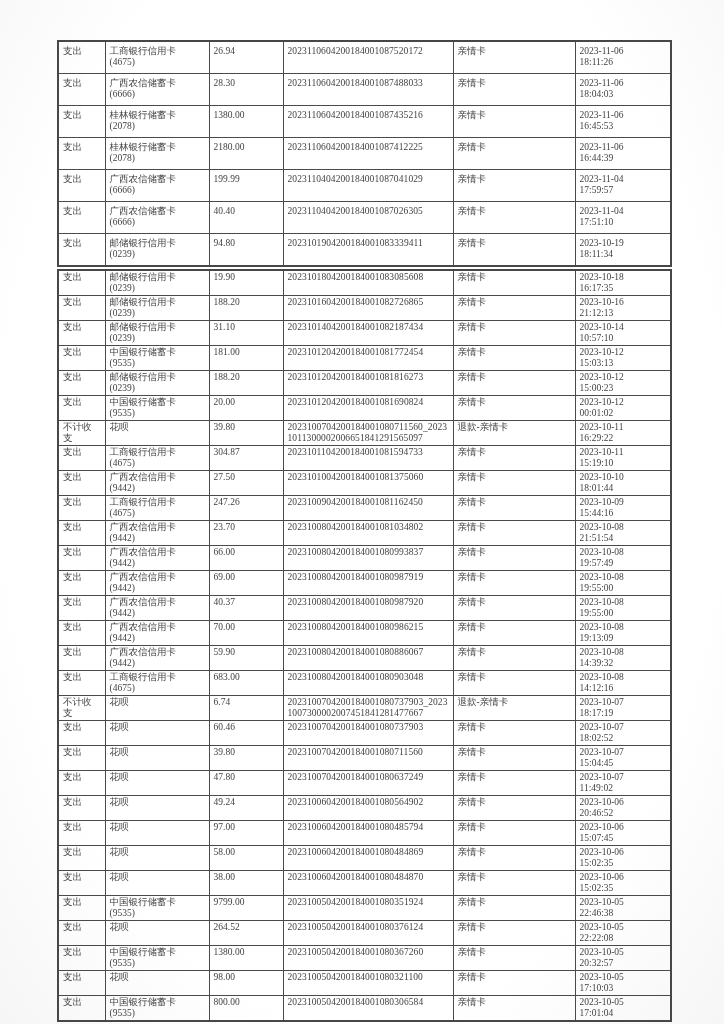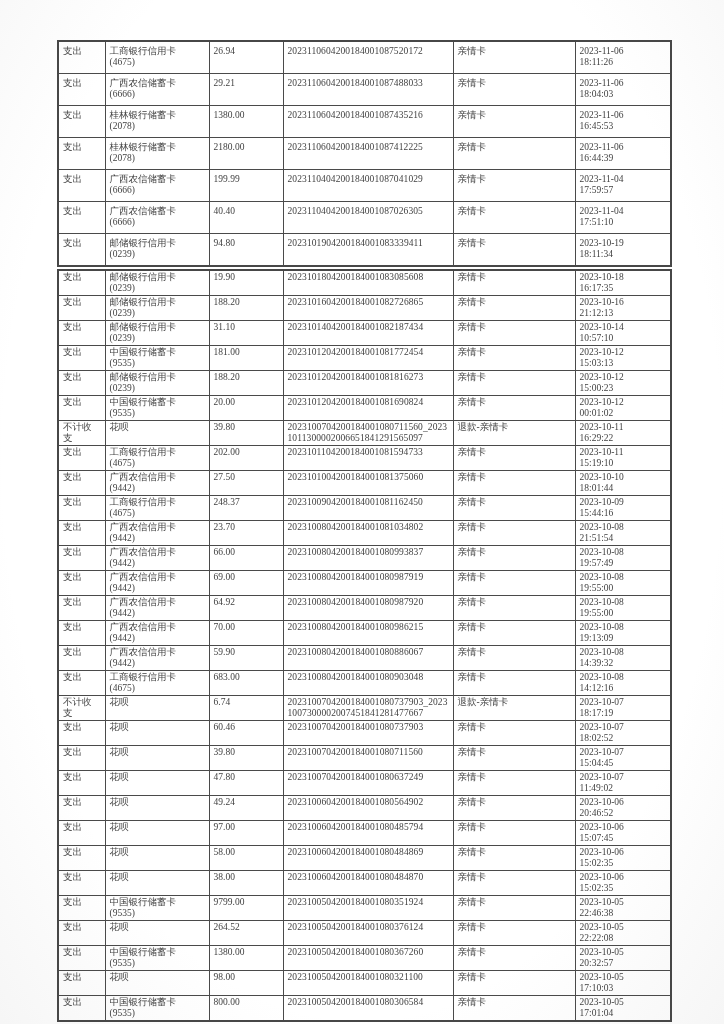--- a/index.html
+++ b/index.html
@@ -85,21 +85,21 @@
       <div>2023-11-06</div>
       <div>18:11:26</div>
     </td>
   </tr>
           <tr>
     <td class="col-type">支出</td>
     <td class="col-acct two-line">
       <div>广西农信储蓄卡</div>
       <div>(6666)</div>
     </td>
-    <td class="col-amt">29.21</td>
+    <td class="col-amt">28.30</td>
     <td class="col-txn-id">2023110604200184001087488033</td>
     <td class="col-tag">亲情卡</td>
     <td class="col-date two-line">
       <div>2023-11-06</div>
       <div>18:04:03</div>
     </td>
   </tr>
           <tr>
     <td class="col-type">支出</td>
     <td class="col-acct two-line">
@@ -279,21 +279,21 @@
       <div>2023-10-11</div>
       <div>16:29:22</div>
     </td>
   </tr>
           <tr>
     <td class="col-type">支出</td>
     <td class="col-acct two-line">
       <div>工商银行信用卡</div>
       <div>(4675)</div>
     </td>
-    <td class="col-amt">202.00</td>
+    <td class="col-amt">304.87</td>
     <td class="col-txn-id">2023101104200184001081594733</td>
     <td class="col-tag">亲情卡</td>
     <td class="col-date two-line">
       <div>2023-10-11</div>
       <div>15:19:10</div>
     </td>
   </tr>
           <tr>
     <td class="col-type">支出</td>
     <td class="col-acct two-line">
@@ -307,21 +307,21 @@
       <div>2023-10-10</div>
       <div>18:01:44</div>
     </td>
   </tr>
           <tr>
     <td class="col-type">支出</td>
     <td class="col-acct two-line">
       <div>工商银行信用卡</div>
       <div>(4675)</div>
     </td>
-    <td class="col-amt">248.37</td>
+    <td class="col-amt">247.26</td>
     <td class="col-txn-id">2023100904200184001081162450</td>
     <td class="col-tag">亲情卡</td>
     <td class="col-date two-line">
       <div>2023-10-09</div>
       <div>15:44:16</div>
     </td>
   </tr>
           <tr>
     <td class="col-type">支出</td>
     <td class="col-acct two-line">
@@ -363,21 +363,21 @@
       <div>2023-10-08</div>
       <div>19:55:00</div>
     </td>
   </tr>
           <tr>
     <td class="col-type">支出</td>
     <td class="col-acct two-line">
       <div>广西农信信用卡</div>
       <div>(9442)</div>
     </td>
-    <td class="col-amt">64.92</td>
+    <td class="col-amt">40.37</td>
     <td class="col-txn-id">2023100804200184001080987920</td>
     <td class="col-tag">亲情卡</td>
     <td class="col-date two-line">
       <div>2023-10-08</div>
       <div>19:55:00</div>
     </td>
   </tr>
           <tr>
     <td class="col-type">支出</td>
     <td class="col-acct two-line">

